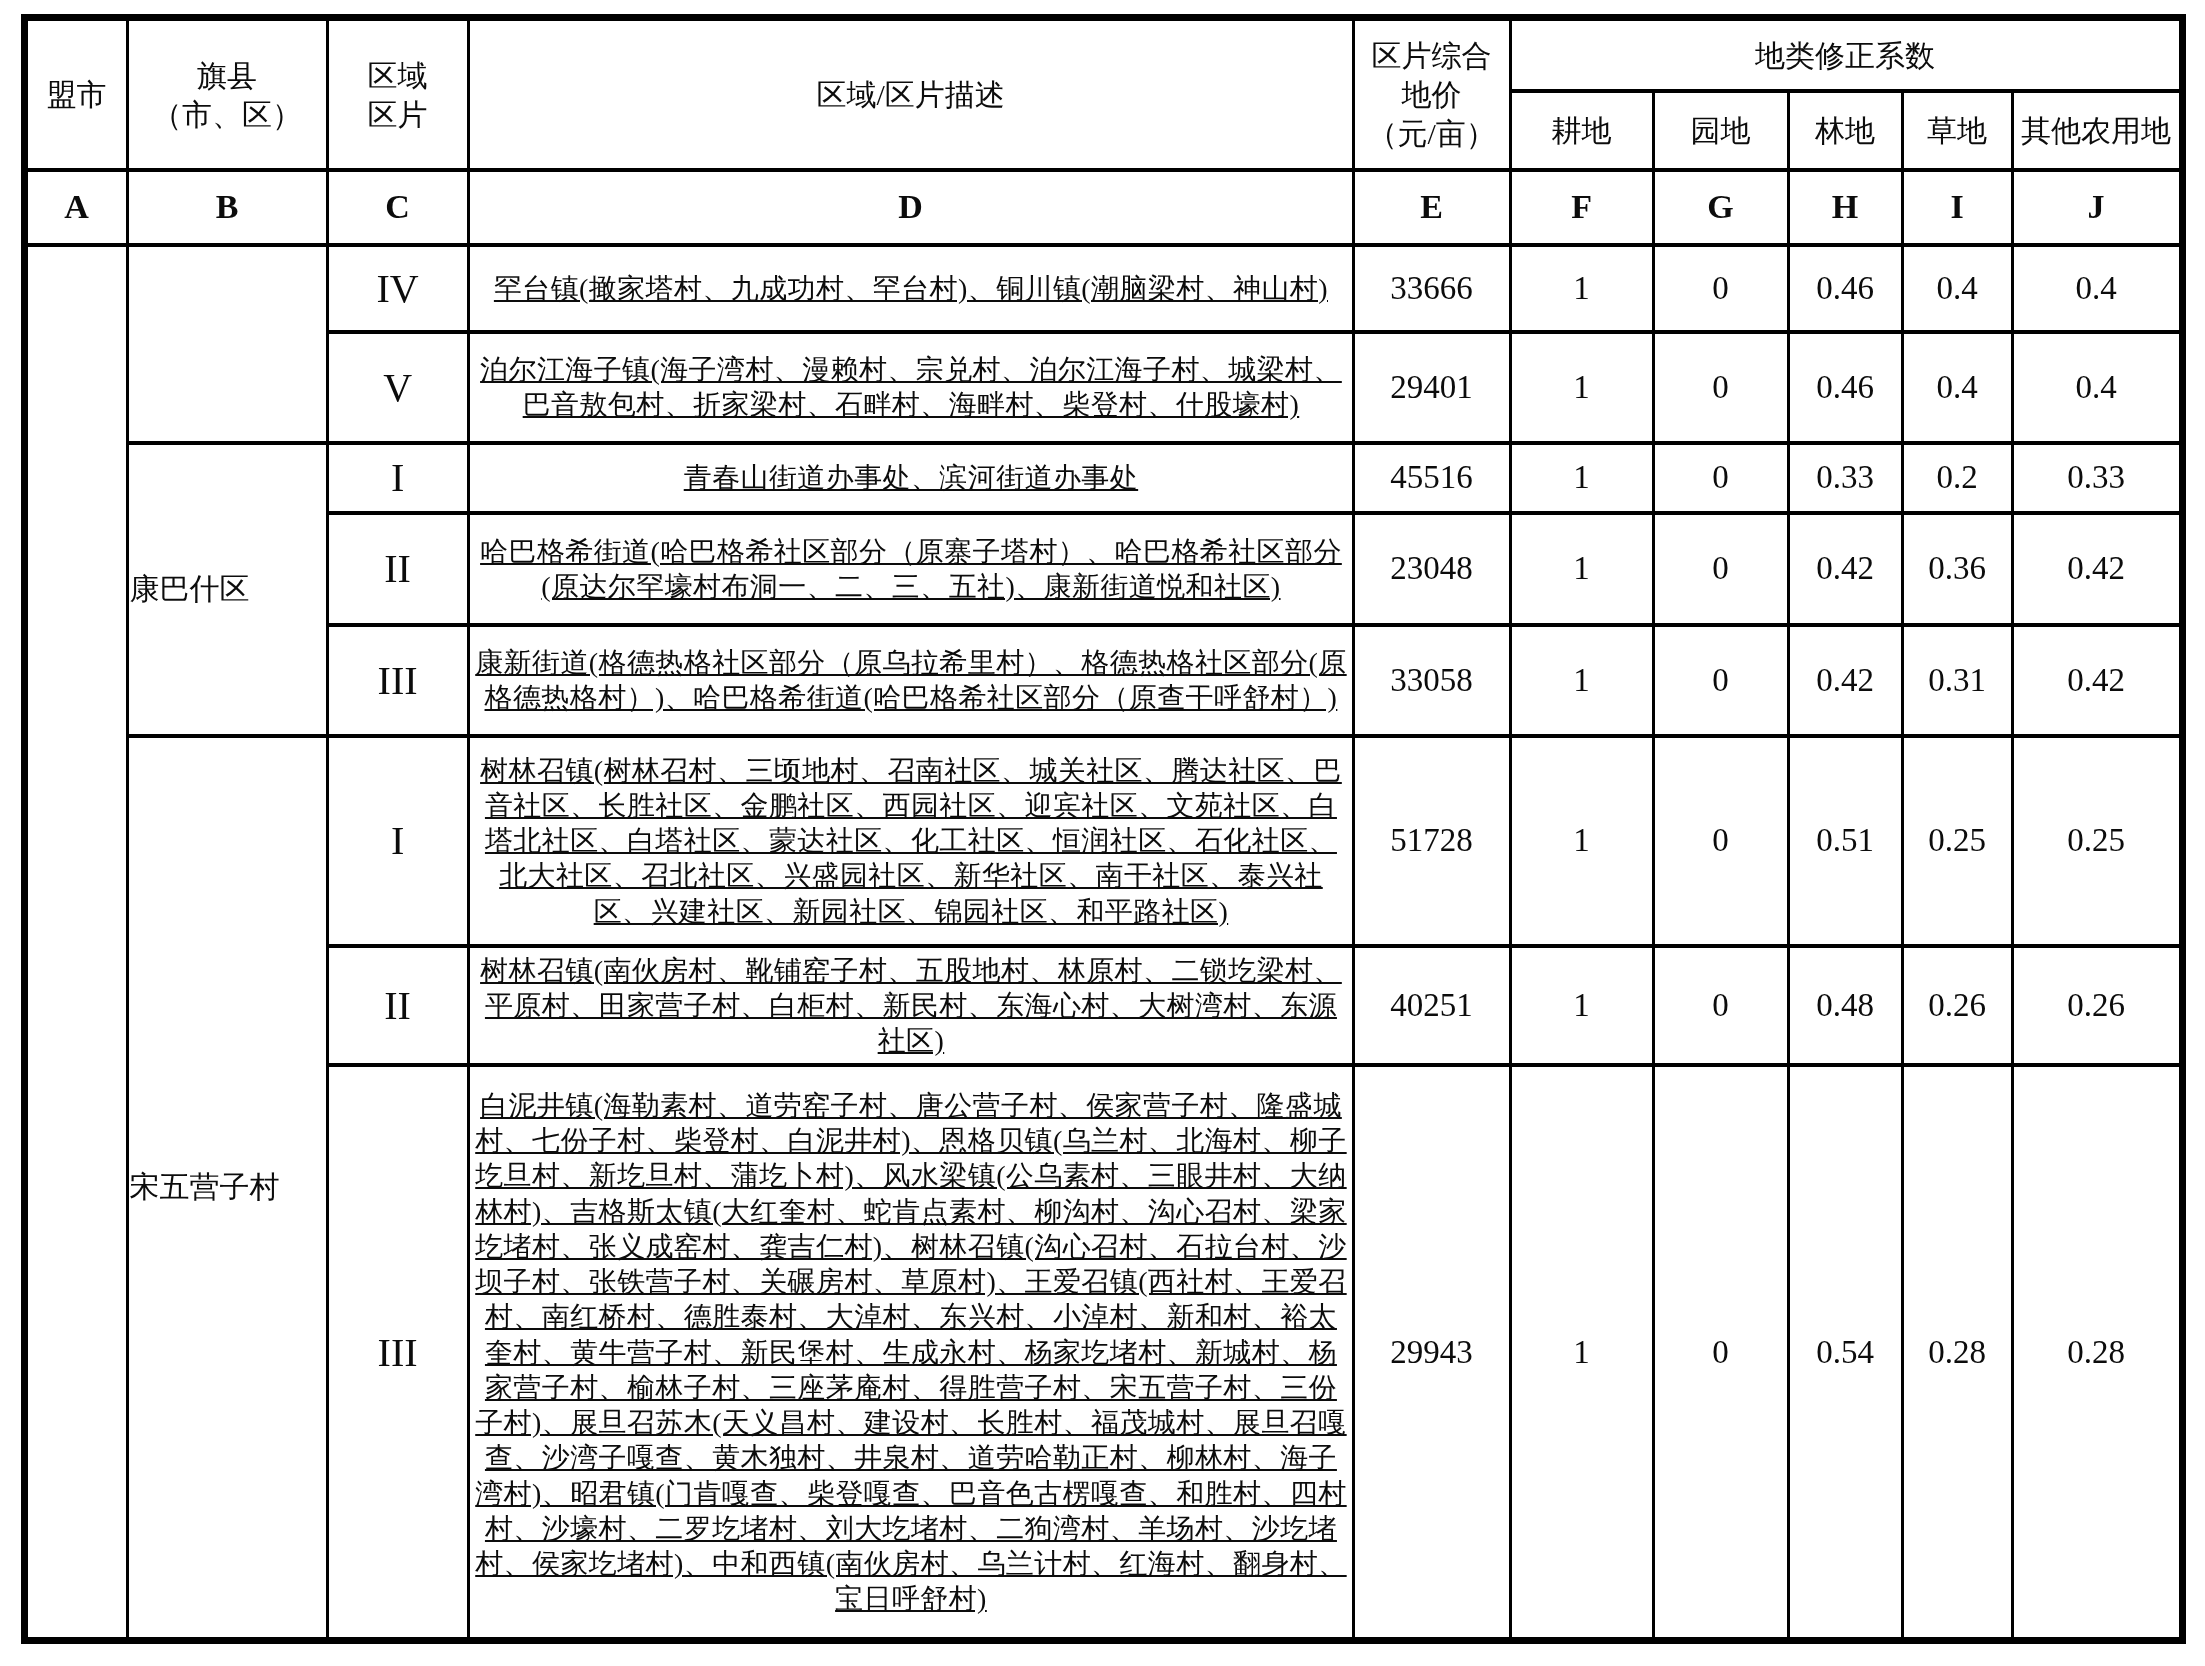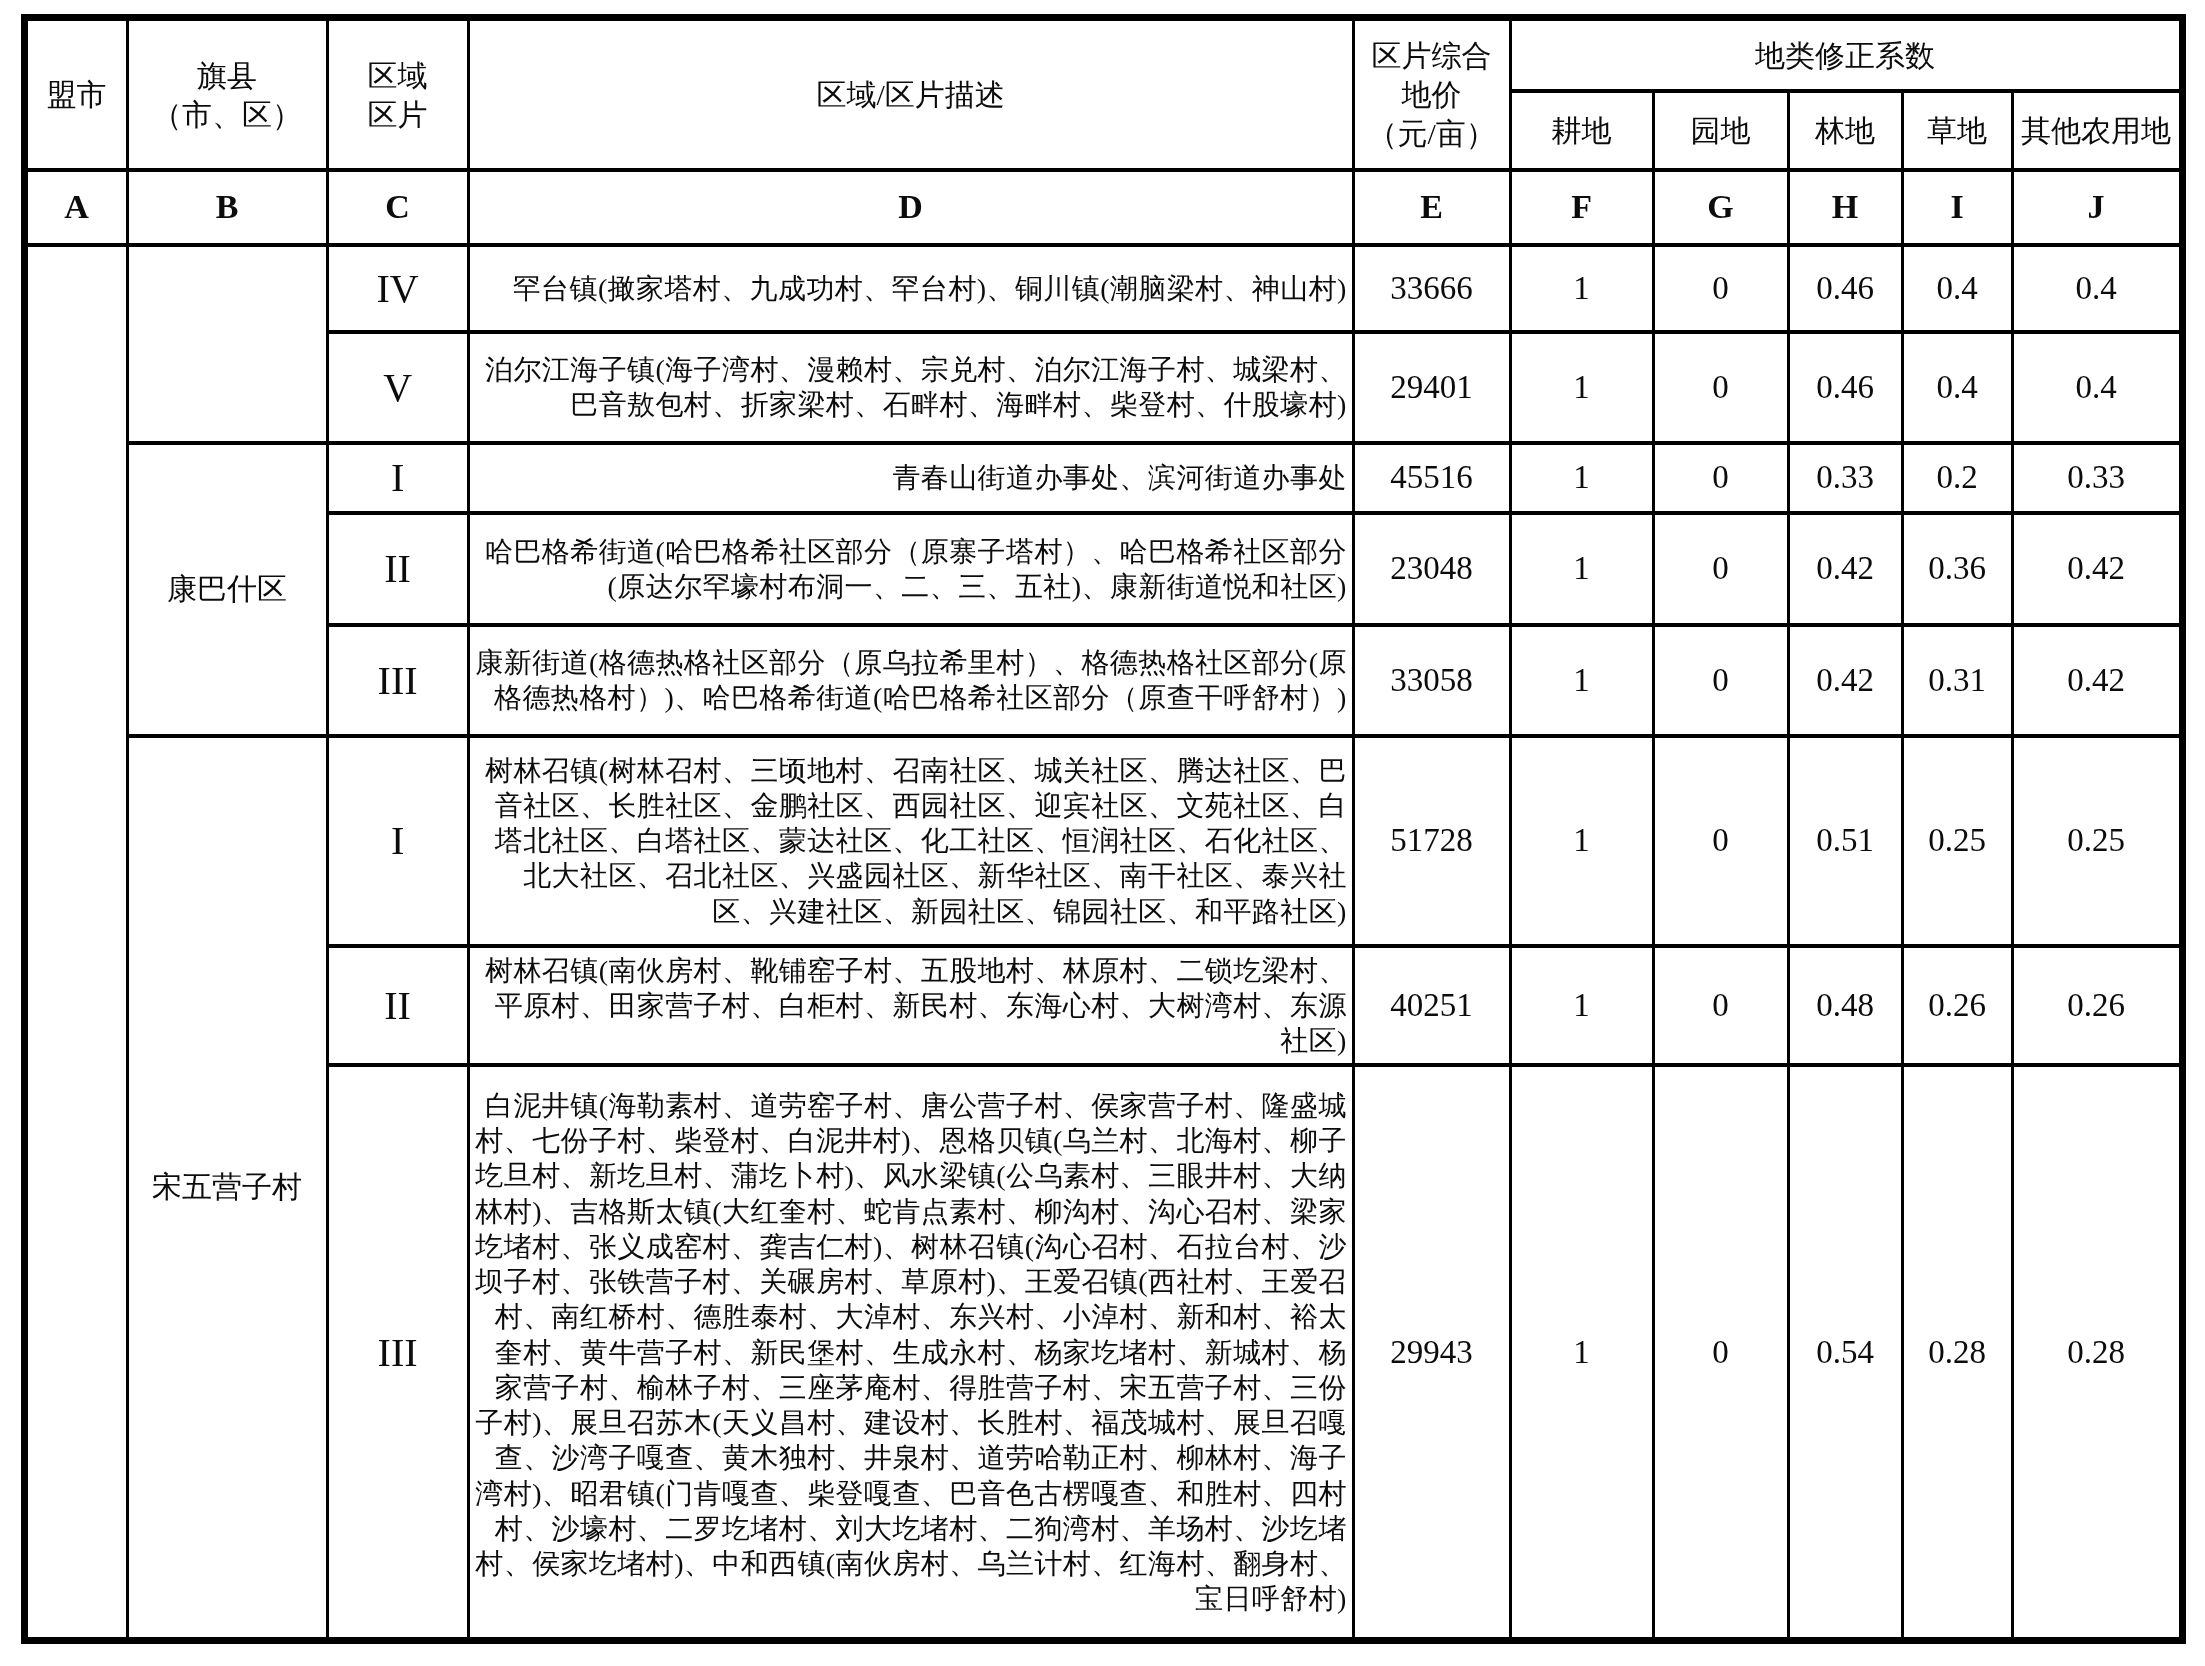--- a/index.html
+++ b/index.html
@@ -19,27 +19,28 @@
   }
   td,th{
     border:3.2px solid #000;
     border-top-width:4.8px;border-bottom-width:4.8px;
     vertical-align:middle;
     font-weight:normal;
     overflow:hidden;
   }
   th.hdr{font-size:30px;text-align:center;white-space:pre-line;line-height:1.3;}
   td.letter{font-size:34px;text-align:center;font-weight:bold;}
-  td.county{font-size:30px;text-align:center;}
+  td.county{font-size:30px;}
   td.zone{font-size:40px;text-align:center;}
   td.desc{
     font-size:28px;line-height:1.26;
-    text-align:right;vertical-align:middle;
+    text-align:center;vertical-align:middle;
     padding:4.8px 4.8px 4.8px 5.5px;
     letter-spacing:0.4px;
+    text-decoration:underline;
   }
   td.num{font-size:33px;text-align:center;}
 </style>
 </head>
 <body>
 
 <div class="page">
   <table class="landprice">
     <colgroup>
       <col style="width:103px">

